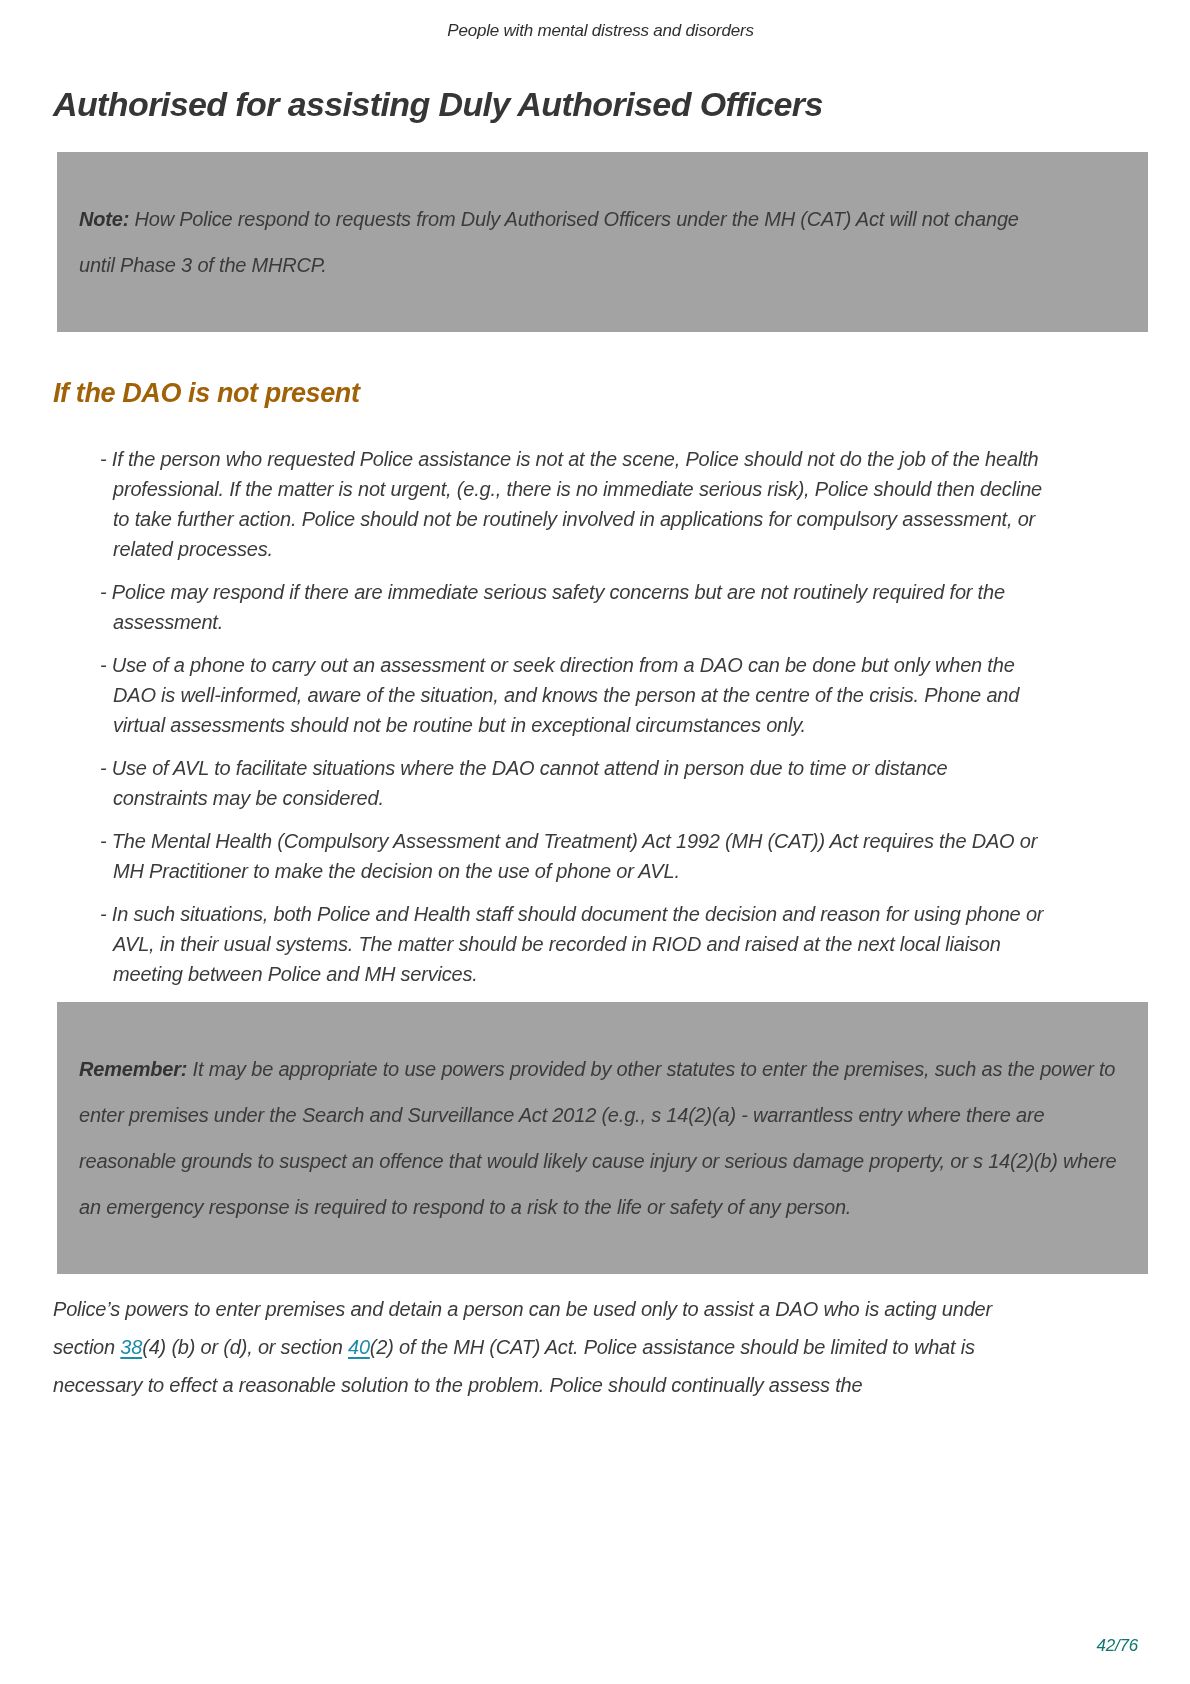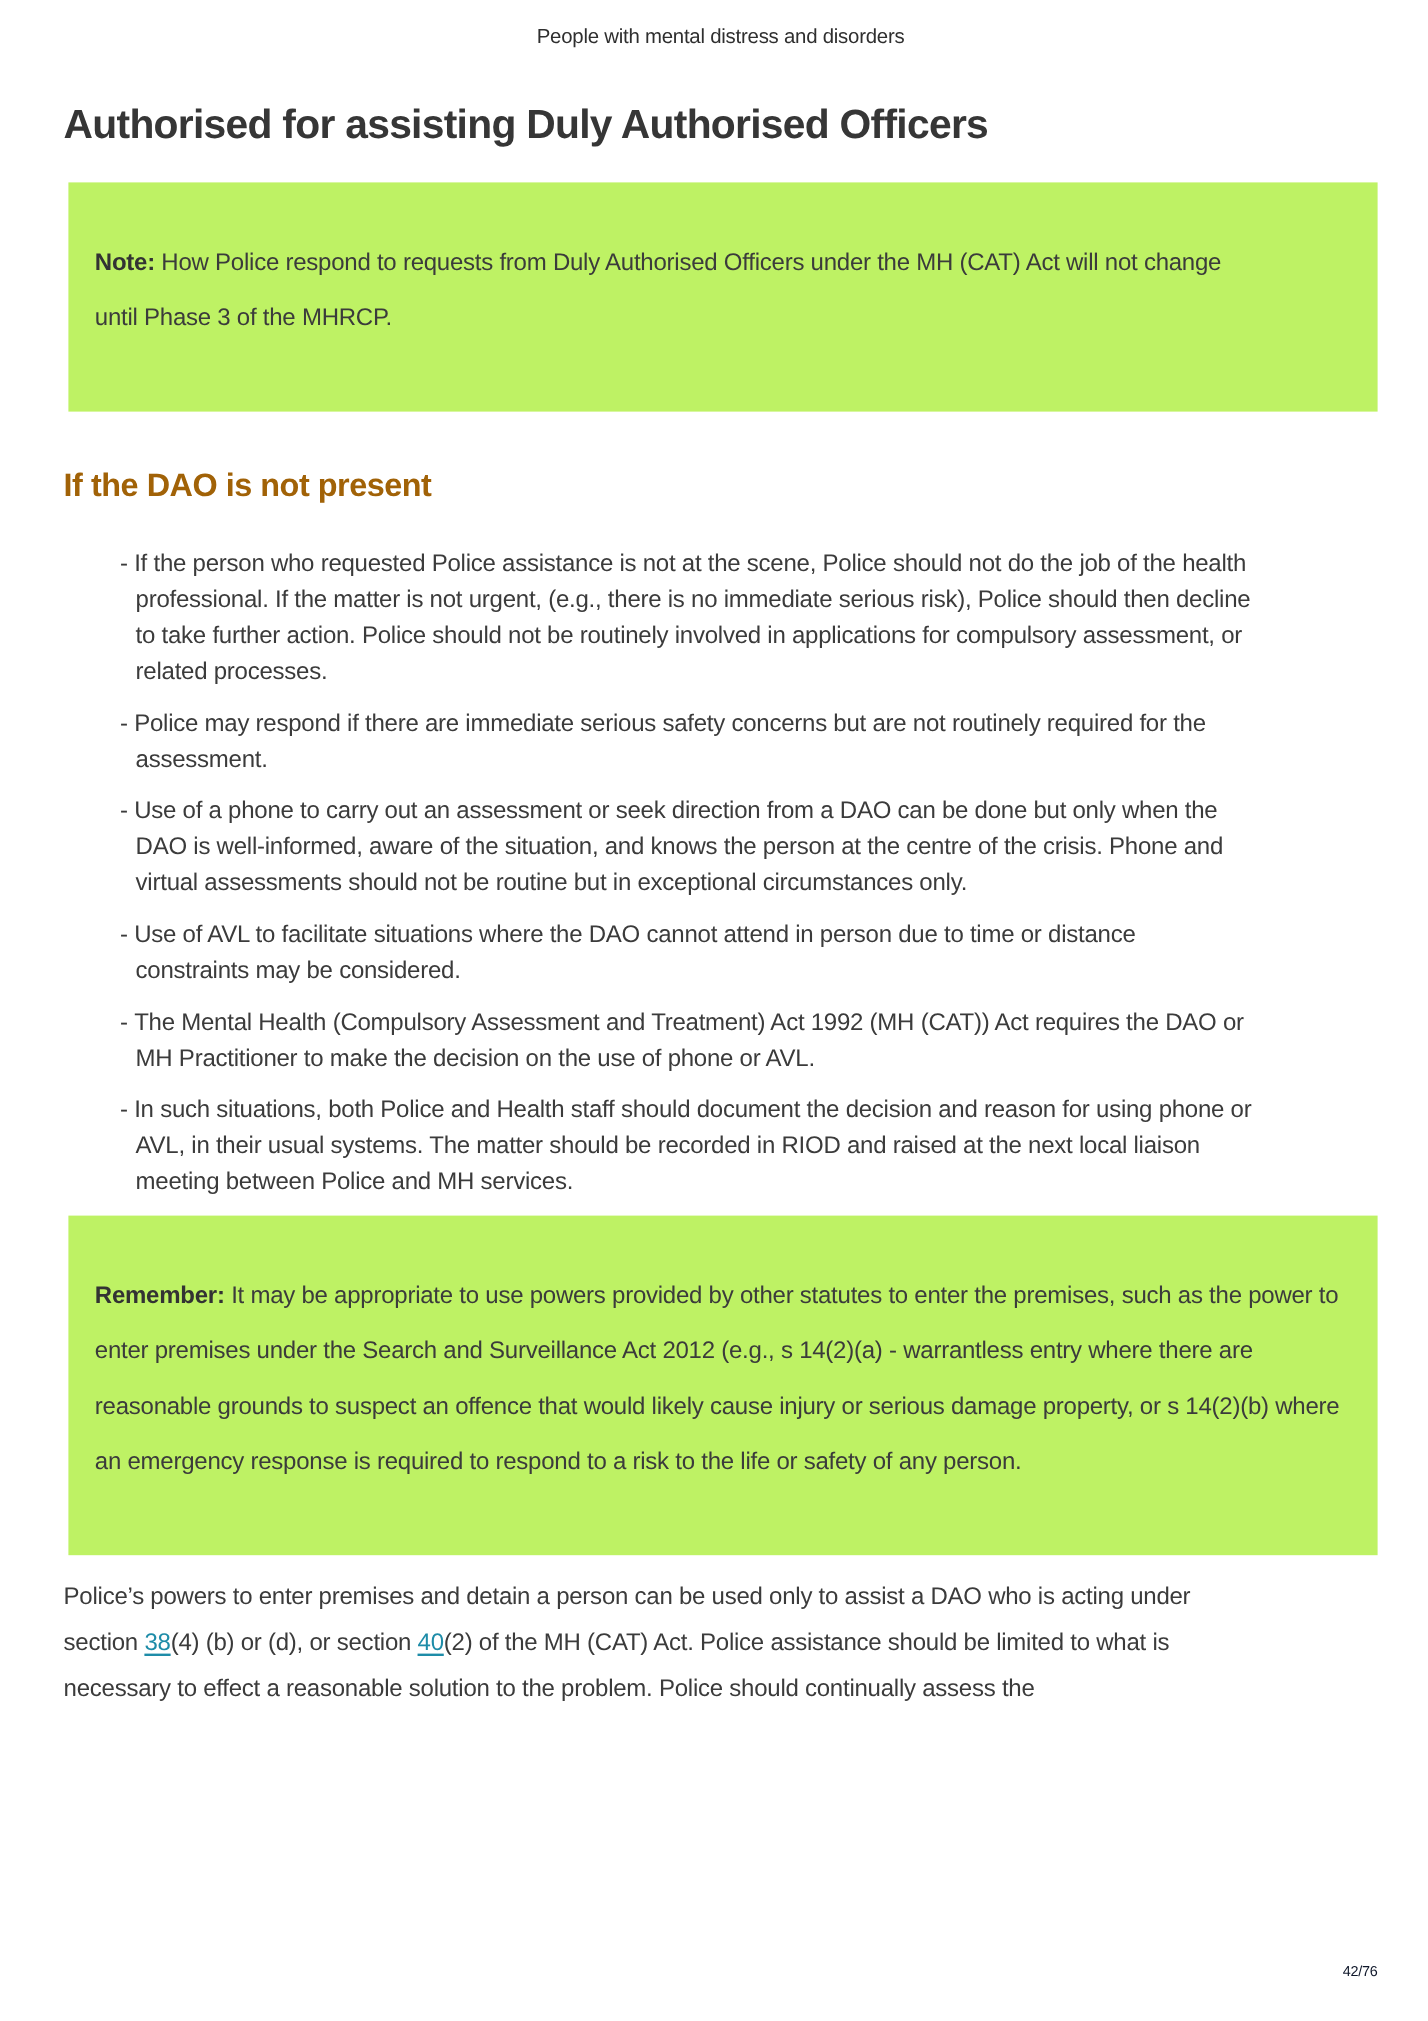--- a/index.html
+++ b/index.html
@@ -1,15 +1,15 @@
 <!DOCTYPE html>
 <html><head>
 <meta charset="utf-8">
 <style>
-  * { box-sizing: border-box; }
+  * { box-sizing: border-box; font-style: italic; }
   html, body { margin: 0; padding: 0; }
   body {
     width: 1190px;
     height: 1684px;
     overflow: hidden;
     background: #ffffff;
     color: #3b3b3b;
     font-family: "Liberation Sans", "DejaVu Sans", sans-serif;
     letter-spacing: -0.2px;
     position: relative;
@@ -37,23 +37,23 @@
   h2 {
     margin: 45px 0 0 0;
     font-size: 27px;
     line-height: 1.2;
     font-weight: 700;
     color: #a16207;
     letter-spacing: -0.4px;
   }
   h2.limitations { margin-top: 52px; }
   .callout {
-    background: #bef264;
+    background: #a3a3a3;
     margin: 28px 0 0 4px;
-    padding: 44px 22px 55px 22px;
+    padding: 44px 22px 44px 22px;
   }
   .callout.remember { margin-top: 0; }
   .callout-text {
     margin: 0;
     font-size: 20px;
     line-height: 2.3;
   }
   .callout.note .callout-text { max-width: 960px; }
   .callout.remember .callout-text { max-width: 1055px; }
   .callout-text strong { font-weight: 700; color: #333333; }
@@ -77,23 +77,23 @@
   }
   a.doclink {
     color: #1e8ca8;
     text-decoration: underline;
     text-underline-offset: 3px;
     cursor: pointer;
   }
   .page-number {
     position: absolute;
     top: 1636px;
-    right: 42px;
-    font-size: 12px;
-    color: #0f172a;
+    right: 52px;
+    font-size: 17px;
+    color: #0f766e;
   }
 </style>
 </head>
 <body>
 
 <div class="page">
 
   <div class="doc-header">People with mental distress and disorders</div>
 
   <h1>Authorised for assisting Duly Authorised Officers</h1>

